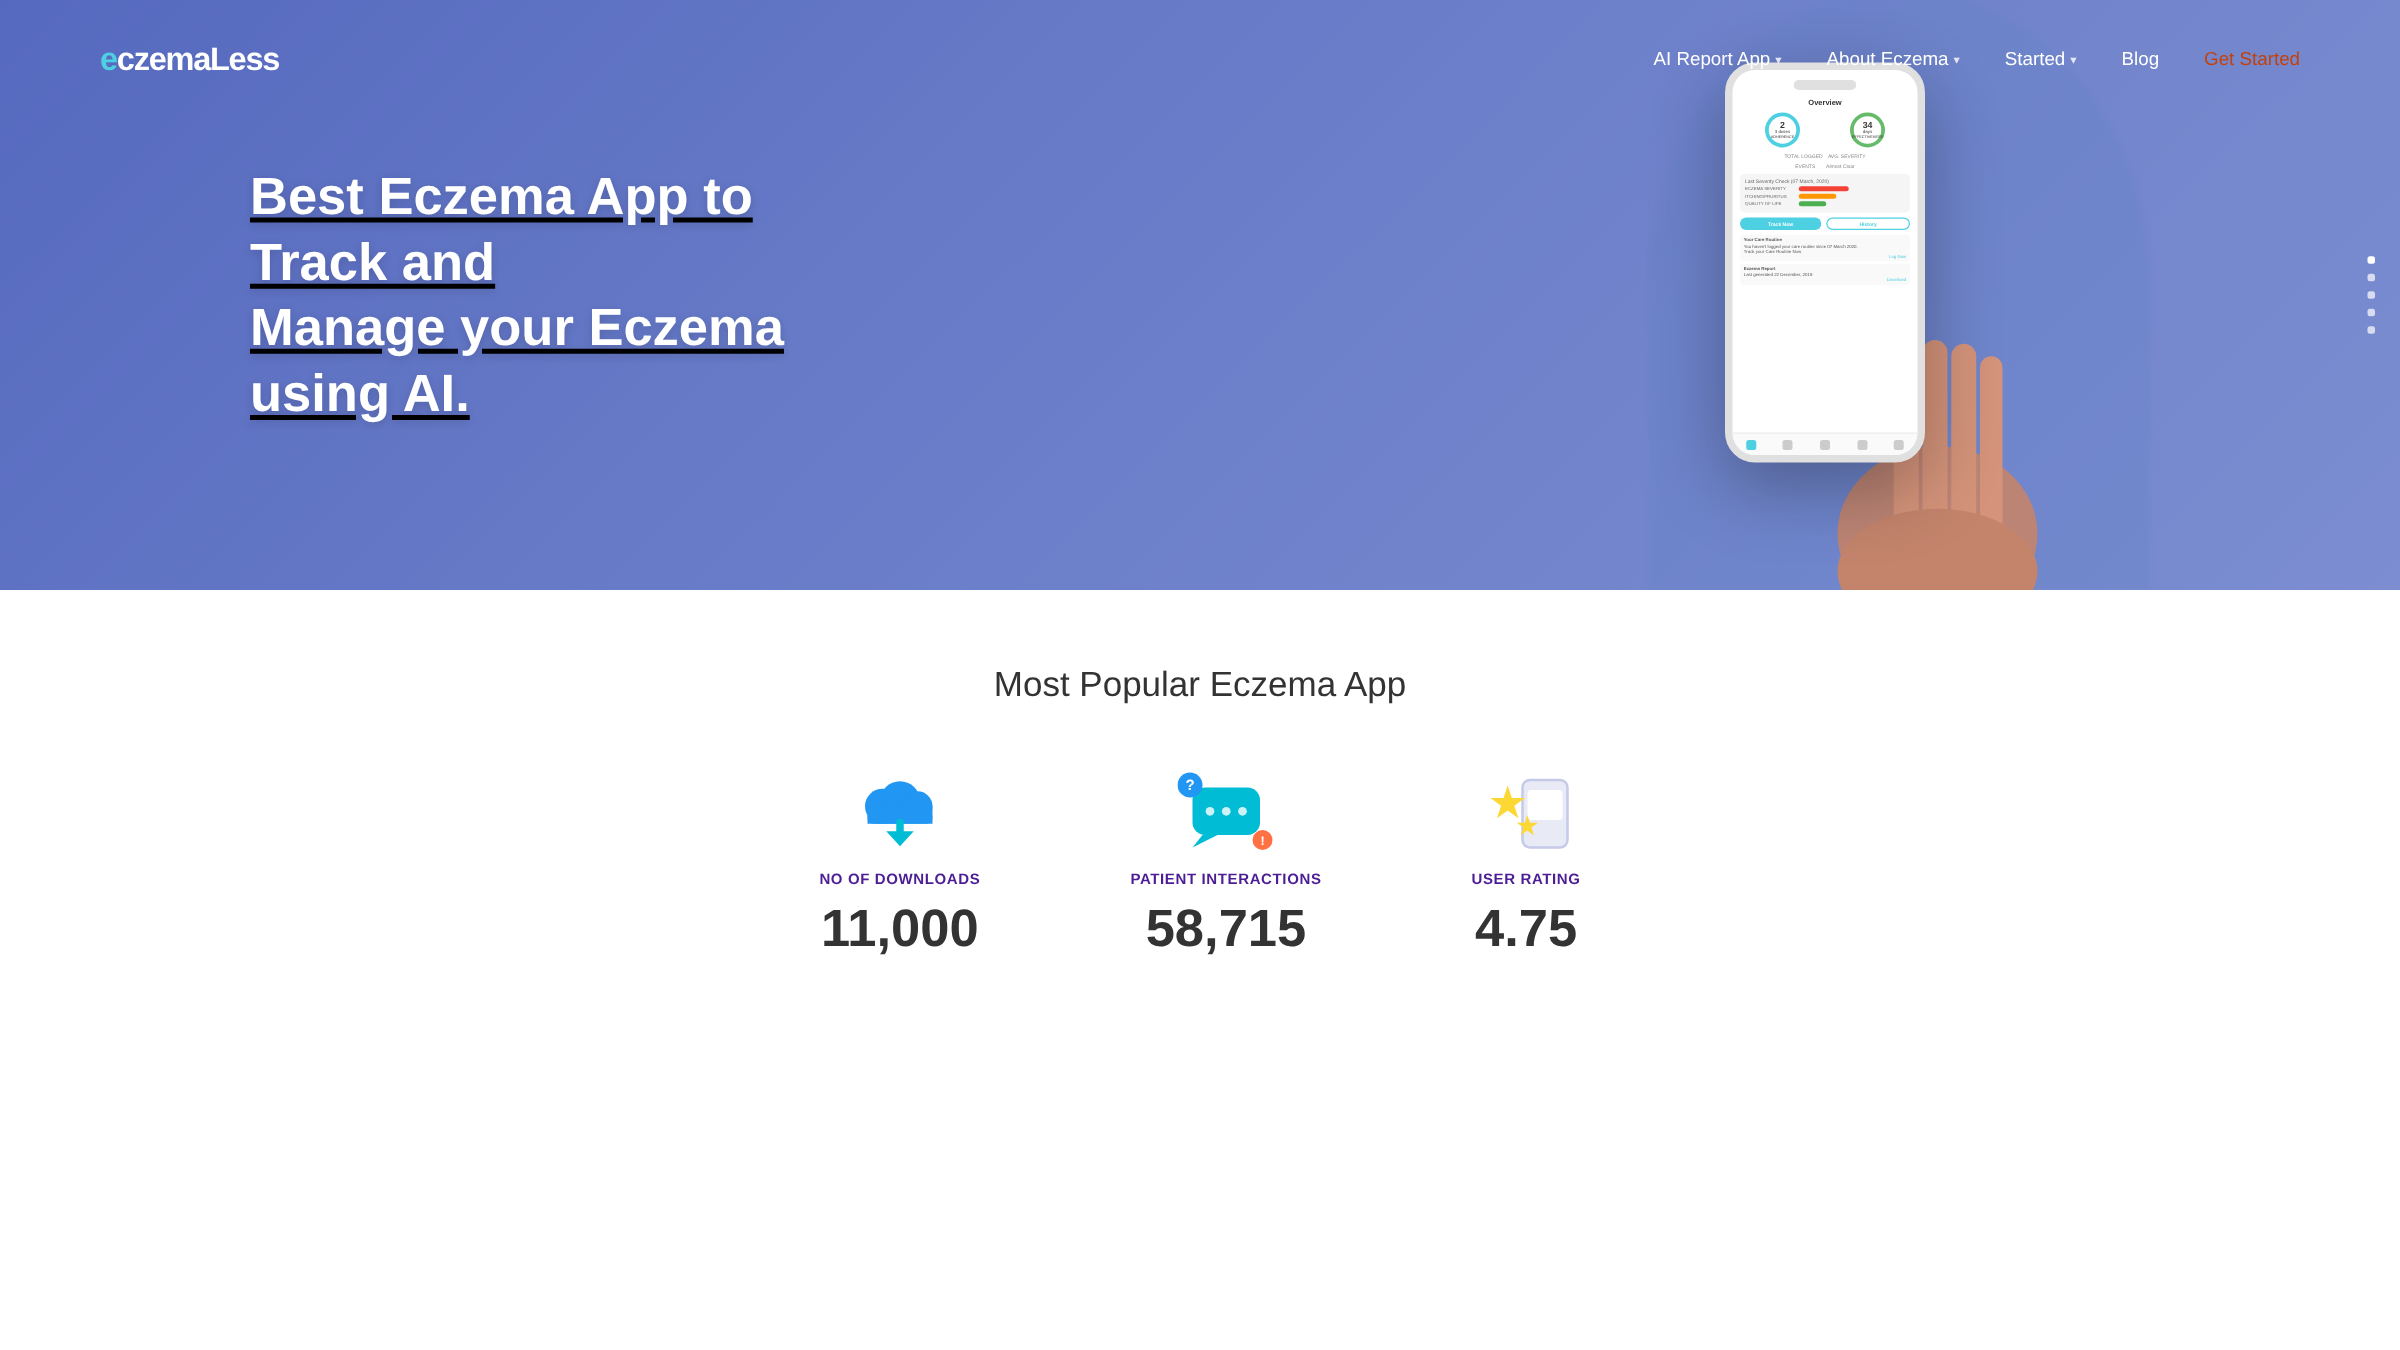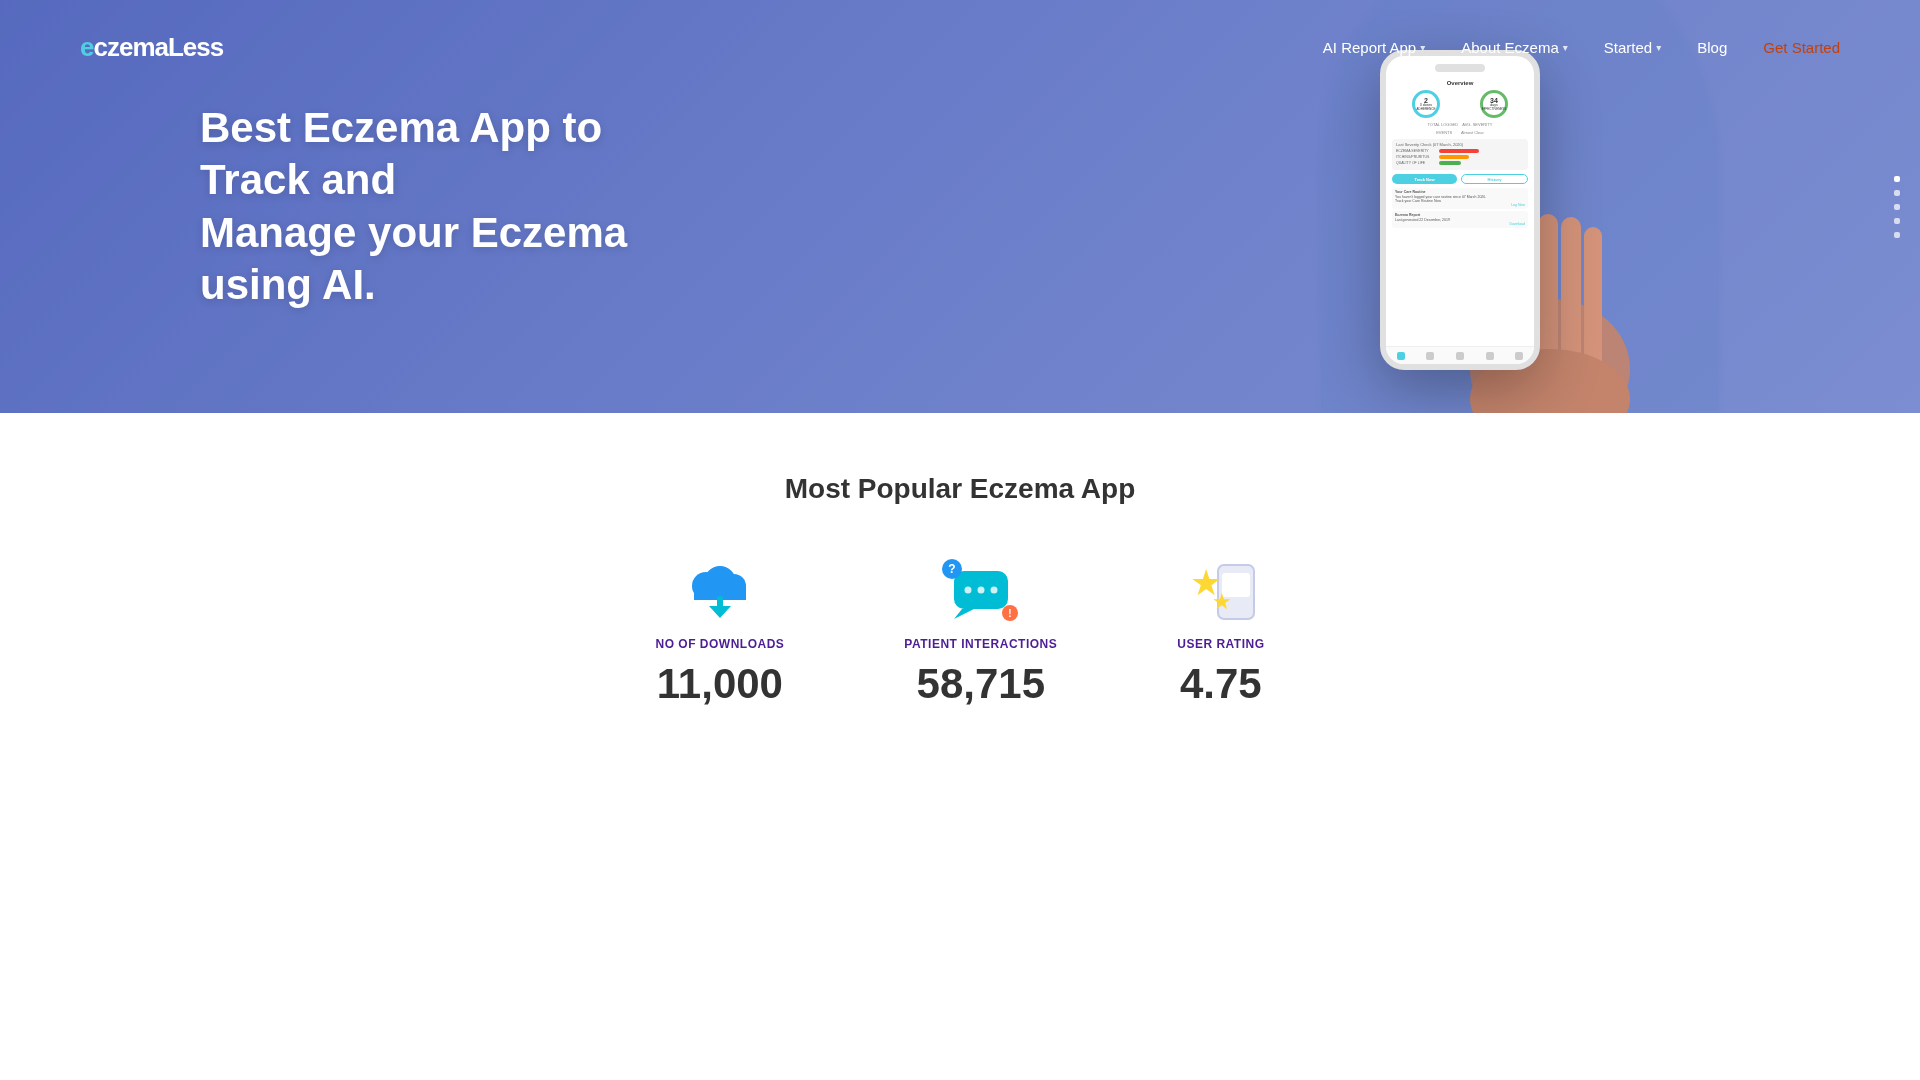--- a/index.html
+++ b/index.html
@@ -37,25 +37,26 @@
     }
     .nav-links li a.get-started {
       color: #c2410c;
       font-weight: 400;
     }
 
     
     .hero {
       position: relative;
       width: 100%;
-      height: 413px;
+      height: 472px;
       background: linear-gradient(135deg, #5b6ec7 0%, #7b8ed9 40%, #8fa0e0 70%, #a0b0e8 100%);
       overflow: hidden;
       display: flex;
       align-items: center;
+      text-decoration: underline;
     }
     .hero-overlay {
       position: absolute;
       inset: 0;
       background: rgba(80, 100, 180, 0.45);
     }
     
     .hero-bg-figure {
       position: absolute;
       right: 200px;
@@ -235,21 +236,21 @@
     .scroll-dot.active { background: #fff; }
 
     
     .stats-section {
       background: #fff;
       padding: 60px 80px 80px;
     }
     .stats-title {
       text-align: center;
       font-size: 28px;
-      font-weight: 700;
+      font-weight: 400;
       color: #333;
       margin-bottom: 50px;
     }
     .stats-grid {
       display: flex;
       justify-content: center;
       gap: 120px;
     }
     .stat-item {
       display: flex;

